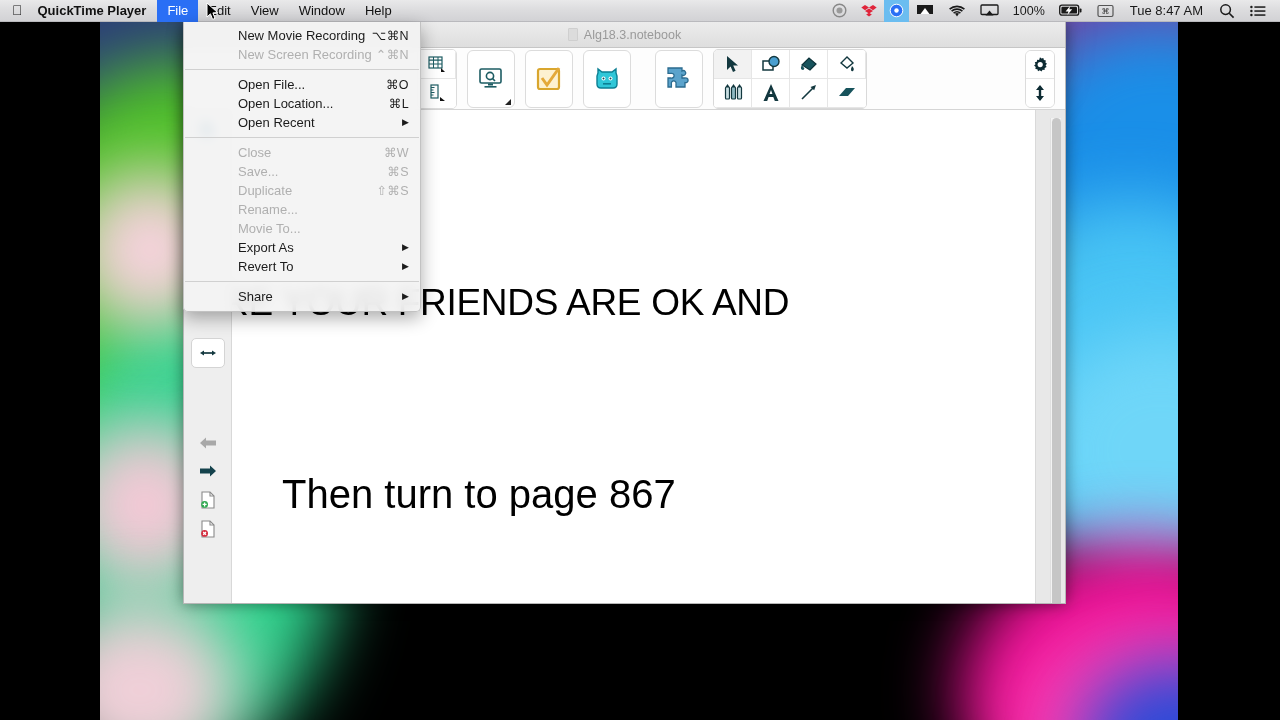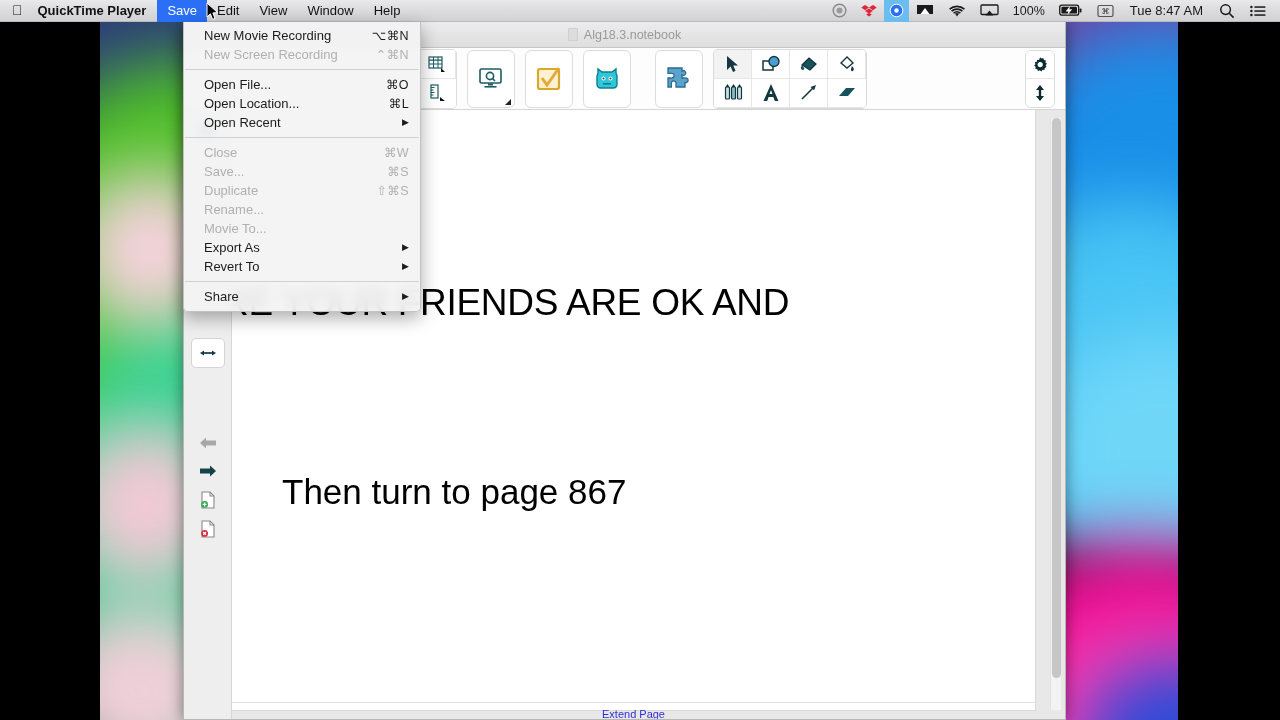--- a/index.html
+++ b/index.html
@@ -44,28 +44,28 @@
     border-radius:0 0 5px 5px;
     box-shadow:0 6px 18px rgba(0,0,0,.33);
     padding:4px 0 5px 0;
     backdrop-filter:blur(6px);
   }
   .menu-row {
     display:flex; align-items:center; height:19px; padding:0 11px 0 20px;
     font-size:13px; color:#1b1b1b; position:relative;
   }
   .menu-row.dim { color:#b0b0b0; }
-  .menu-row .lbl { flex:0 0 auto; }
+  .menu-row .lbl { flex:0 0 auto;margin-left:34px; }
   .menu-row .key { margin-left:auto; letter-spacing:.4px; font-size:12.5px; }
   .menu-row .arrow { margin-left:auto; font-size:9px; line-height:9px; }
   .menu-sep { height:1px; background:#d0d0d0; margin:5px 1px; }
 
   
   #win {
-    position:absolute; left:183px; top:22px; width:883px; height:698px;
+    position:absolute; left:183px; top:22px; width:883px; height:582px;
     background:#f1f1f1; z-index:20;
     box-shadow:0 0 14px rgba(0,0,0,.45);
     border:1px solid #b7b7b7; border-top:none;
     overflow:hidden;
   }
   #titlebar {
     height:26px; background:linear-gradient(180deg,#ececec,#dedede);
     display:flex; align-items:center; justify-content:center;
     border-bottom:1px solid #c6c6c6; position:relative;
   }
@@ -110,21 +110,21 @@
     border-right:1px solid #d9d9d9; border-bottom:1px solid #d9d9d9;
   }
   .ptext { position:absolute; color:#000; white-space:nowrap; font-family:"Liberation Sans", sans-serif;}
   #line1 { left:-10px; top:172px; font-size:37px; letter-spacing:-0.3px;}
   #line2 { left:22px; top:236px; font-size:37px; letter-spacing:-0.3px;}
   .strike { position:relative; }
   .strike::after {
     content:""; position:absolute; left:-8px; right:-4px; top:55%; height:4px;
     background:#e21b1b; transform:rotate(-1.1deg);
   }
-  #line3 { left:50px; top:362px; font-size:35px; letter-spacing:0px;}
+  #line3 { left:50px; top:362px; font-size:40px; letter-spacing:0px;}
   #extend {
     position:absolute; left:0; right:0; top:574px; text-align:center;
     color:#2f2fd8; font-size:11px;margin-top:24px;
   }
   #pagebottomline { position:absolute; left:0; right:0; top:592px; height:1px; background:#e2e2e2;}
 
   #vscroll {
     position:absolute; right:4px; top:8px; width:11px; height:592px;
     background:#f3f3f3; border-left:1px solid #e0e0e0;
   }
@@ -413,21 +413,21 @@
       <div class="menu-row">
         <span class="lbl">Share</span>
         <span class="arrow">▶</span>
       </div>
     </div>
 
   <div id="menubar">
     <div class="mb-left">
       <div class="mb-item apple"></div>
       <div class="mb-item appname">QuickTime Player</div>
-      <div class="mb-item active">Save</div>
+      <div class="mb-item active">File</div>
       <div class="mb-item">Edit</div>
       <div class="mb-item">View</div>
       <div class="mb-item">Window</div>
       <div class="mb-item">Help</div>
     </div>
 
     <div class="mb-right">
       <div class="mb-stat">
         <svg width="15" height="15" viewBox="0 0 15 15" class="icon-svg">
           <circle cx="7.5" cy="7.5" r="6.3" fill="none" stroke="#888" stroke-width="1.4"></circle>

